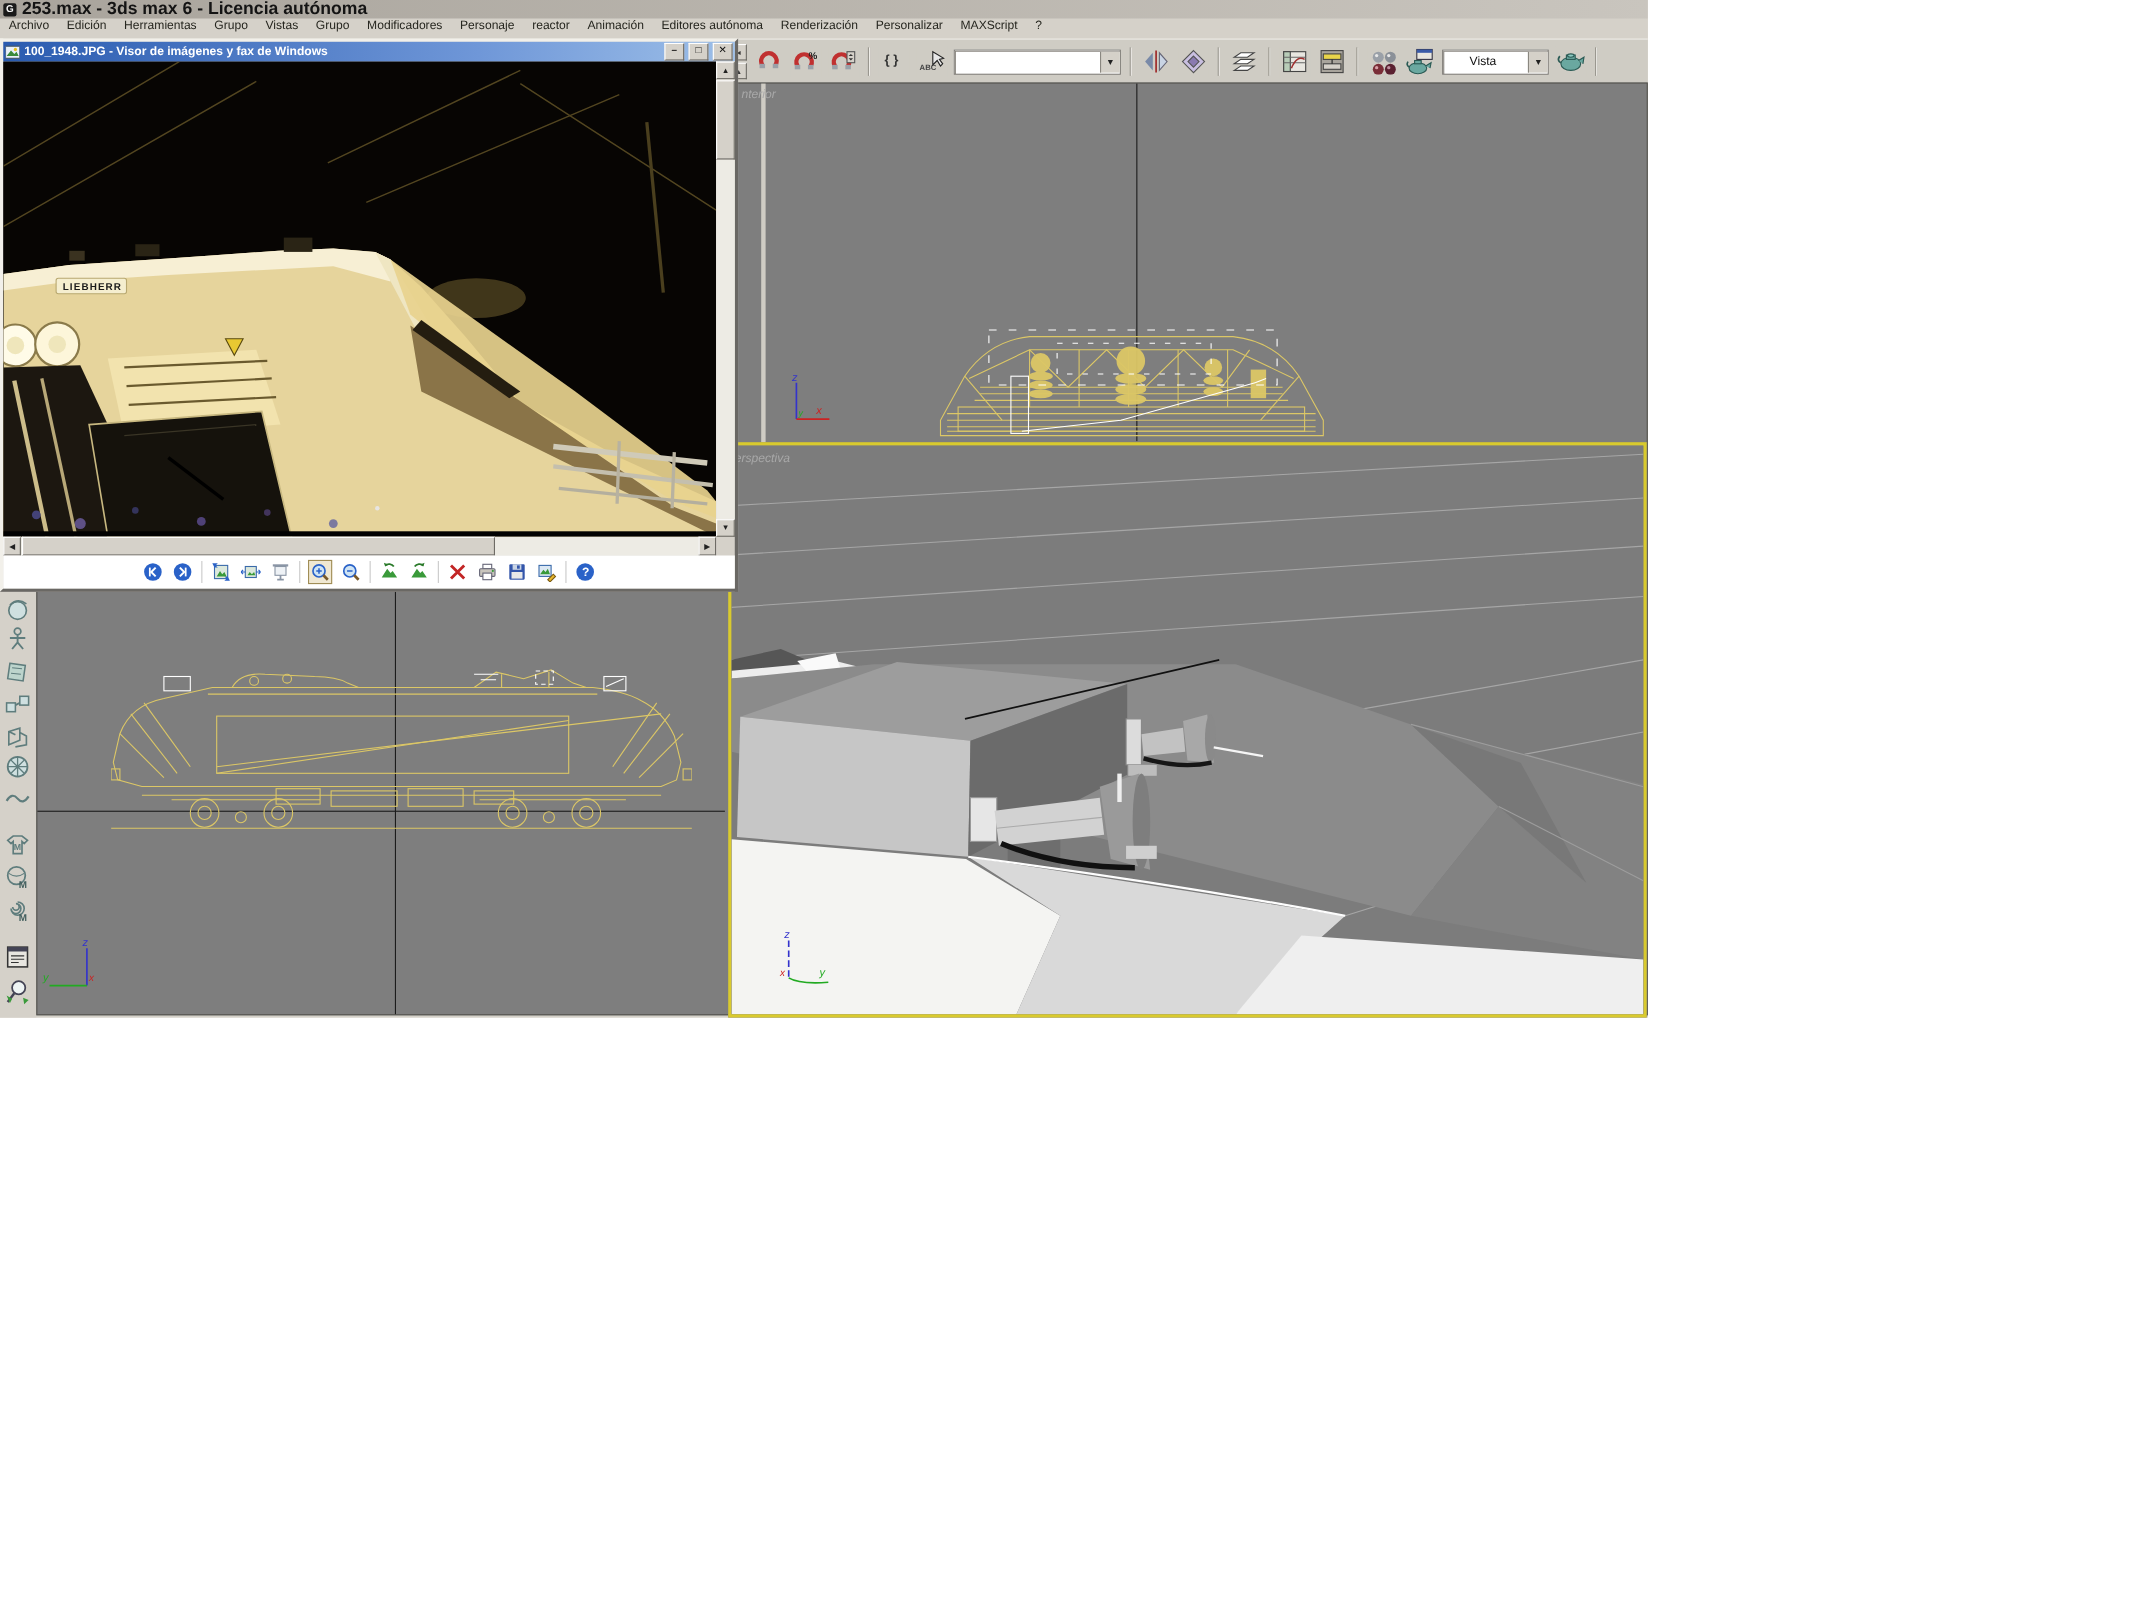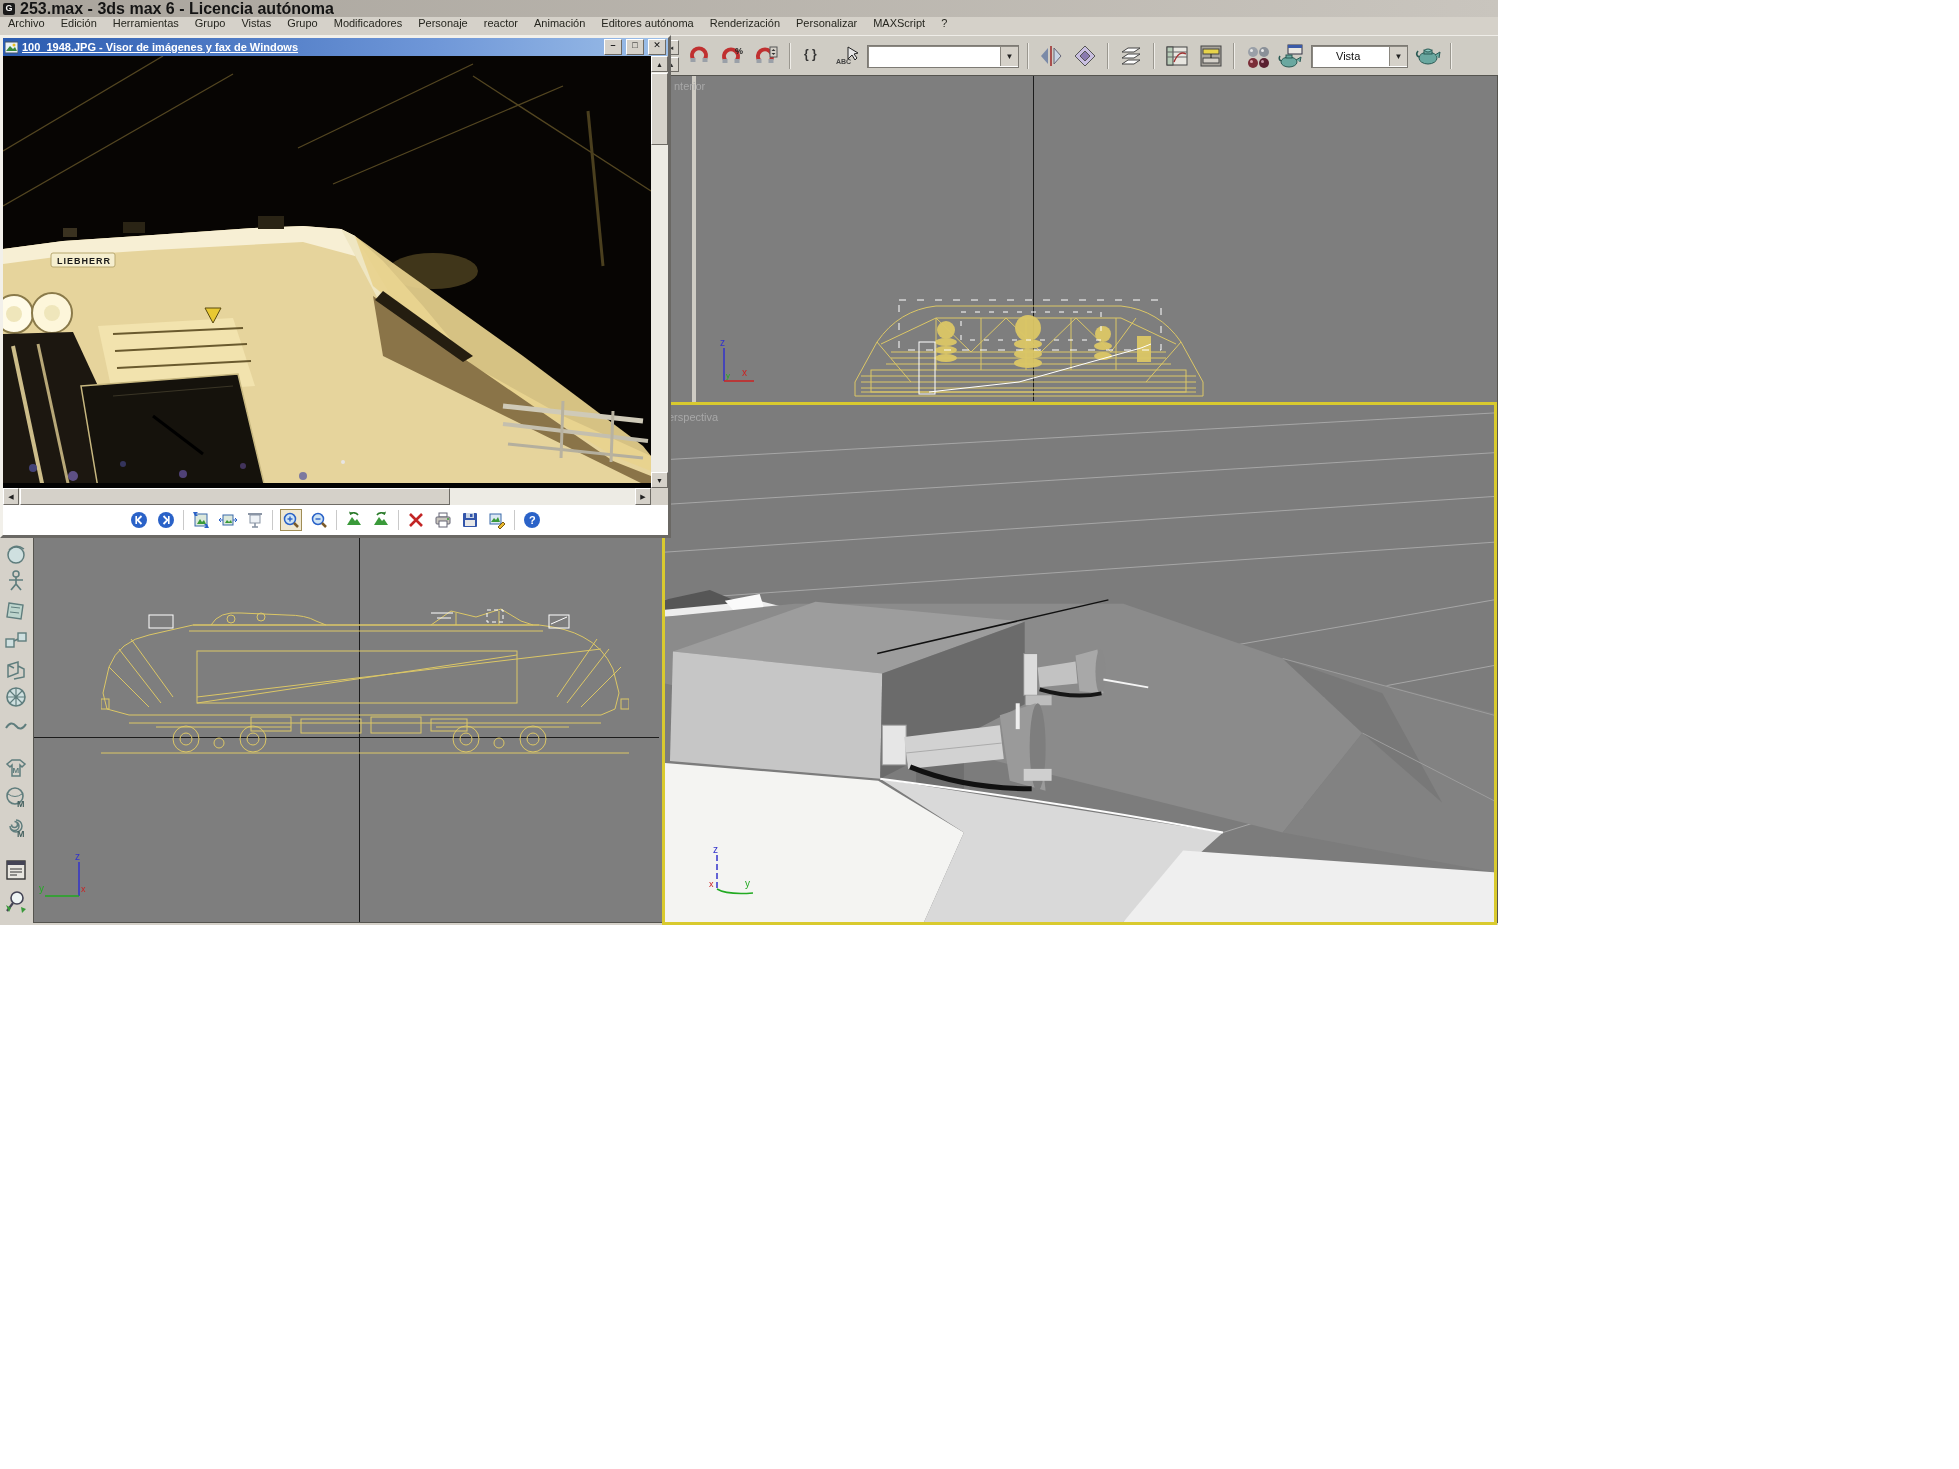--- a/index.html
+++ b/index.html
@@ -25,33 +25,33 @@
   .combo{height:21px;background:#fff;border:1px solid #7d7a74;box-shadow:inset 1px 1px 0 #8a8780;display:flex;align-items:center;}
   .combo .cval{flex:1;padding-left:4px;color:#111;margin-left:20px;}
   .combo .carr{width:17px;height:19px;background:#d5d1c9;border-left:1px solid #8a8780;display:flex;align-items:center;justify-content:center;font-size:8px;color:#222;}
   .scrollstack{display:flex;flex-direction:column;gap:2px;}
   .mini{width:13px;height:13px;background:#d5d1c9;border:1px solid;border-color:#fff #6e6b65 #6e6b65 #fff;font-size:7px;display:flex;align-items:center;justify-content:center;color:#333;}
 
   
   .workarea{left:0;top:75px;width:1498px;height:850px;background:#d5d1c9;}
   .reactorbar{left:0;top:0;width:33px;height:850px;background:#d5d1c9;}
   .ricon{position:absolute;left:2px;width:28px;height:26px;display:flex;align-items:center;justify-content:center;}
-  .vp-canvas{left:33px;top:0;width:1463px;height:846px;background:#7e7e7e;border:1px solid #55544f;box-sizing:content-box;}
+  .vp-canvas{left:33px;top:0;width:1463px;height:846px;background:#7e7e7e;border:1px solid #55544f;box-sizing:content-box;font-style:italic;}
   .vsplit{left:658px;top:0;width:4px;height:846px;background:#cfccc4;}
   .gridline{background:#1c1c1c;}
   .vplabel{color:#a8a8a8;font-size:11px;}
   .persp-vp{left:628px;top:326px;width:829px;height:517px;border:3px solid #d9ca2e;background:#7c7c7c;box-sizing:content-box;}
 
   
   .viewer{left:0;top:35px;width:671px;height:503px;background:#d5d1c9;
      border:3px solid;border-color:#f2f0ea #6a6864 #6a6864 #f2f0ea;box-sizing:border-box;}
   .v-title{position:absolute;left:0;top:0;right:0;height:18px;
      background:linear-gradient(90deg,#2a5bb0 0%,#6f97d8 65%,#9dbfe8 100%);
      display:flex;align-items:center;gap:4px;padding:0 2px;color:#fff;font-weight:bold;}
-  .v-title .vtxt{flex:1;white-space:nowrap;overflow:hidden;text-decoration:underline;}
+  .v-title .vtxt{flex:1;white-space:nowrap;overflow:hidden;}
   .wbtn{width:16px;height:14px;background:#d5d1c9;border:1px solid;border-color:#fff #6e6b65 #6e6b65 #fff;
      font-size:9px;line-height:11px;text-align:center;color:#111;font-weight:bold;}
   .v-img{position:absolute;left:0;top:18px;width:648px;height:432px;background:#070503;overflow:hidden;}
   .sb-v{position:absolute;right:0;top:18px;width:17px;height:432px;background:#edebe4;}
   .sb-h{position:absolute;left:0;top:450px;width:648px;height:17px;background:#edebe4;}
   .sbtn{position:absolute;background:#d5d1c9;border:1px solid;border-color:#fff #6e6b65 #6e6b65 #fff;
      display:flex;align-items:center;justify-content:center;font-size:7px;color:#222;box-sizing:border-box;}
   .sthumb{position:absolute;background:#d5d1c9;border:1px solid;border-color:#fff #6e6b65 #6e6b65 #fff;box-sizing:border-box;}
   .v-toolbar{position:absolute;left:0;top:467px;width:665px;height:30px;background:#fff;
      display:flex;align-items:center;justify-content:center;gap:7px;}

